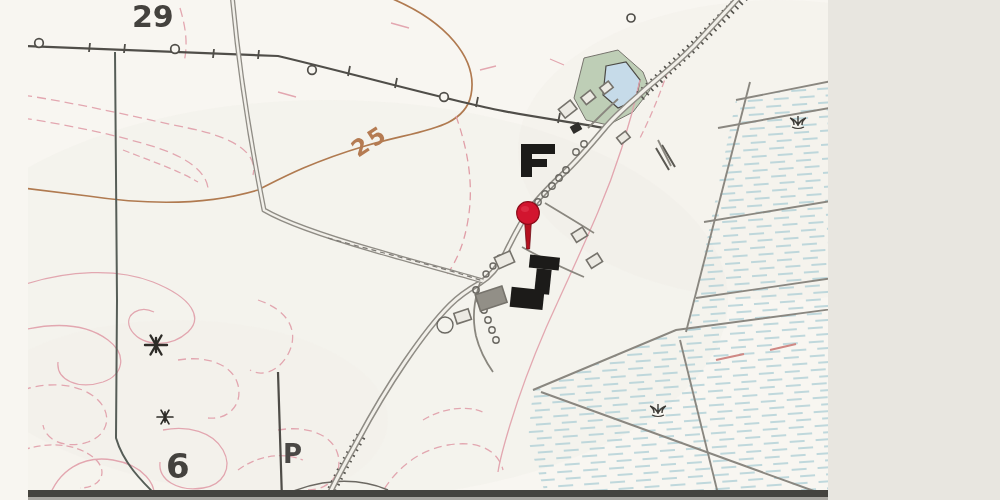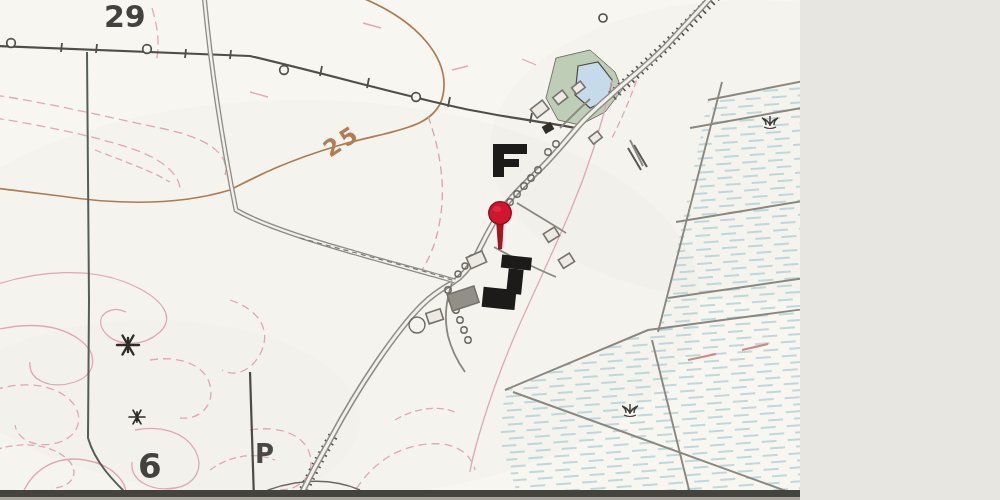--- a/index.html
+++ b/index.html
@@ -1,16 +1,16 @@
 <!DOCTYPE html>
 <html><head>
 <meta charset="utf-8">
 <style>
   html,body{margin:0;padding:0;background:#e8e6e0;}
-  .stage{position:relative;width:800px;height:500px;overflow:hidden;background:#f8f6f1;font-family:"DejaVu Sans",sans-serif;}
+  .stage{position:relative;width:800px;height:500px;overflow:hidden;background:#f8f6f1;font-family:"DejaVu Sans",sans-serif;padding-left:28px;}
   svg{display:block;width:1000px;height:500px;}
   text{font-family:"DejaVu Sans",sans-serif;}
   .lbl-dark{fill:#44423e;font-weight:bold;}
   .lbl-brown{fill:#b57b52;font-weight:bold;}
 </style>
 </head>
 <body>
 
 <div class="stage">
 <svg viewBox="0 0 1000 500">

